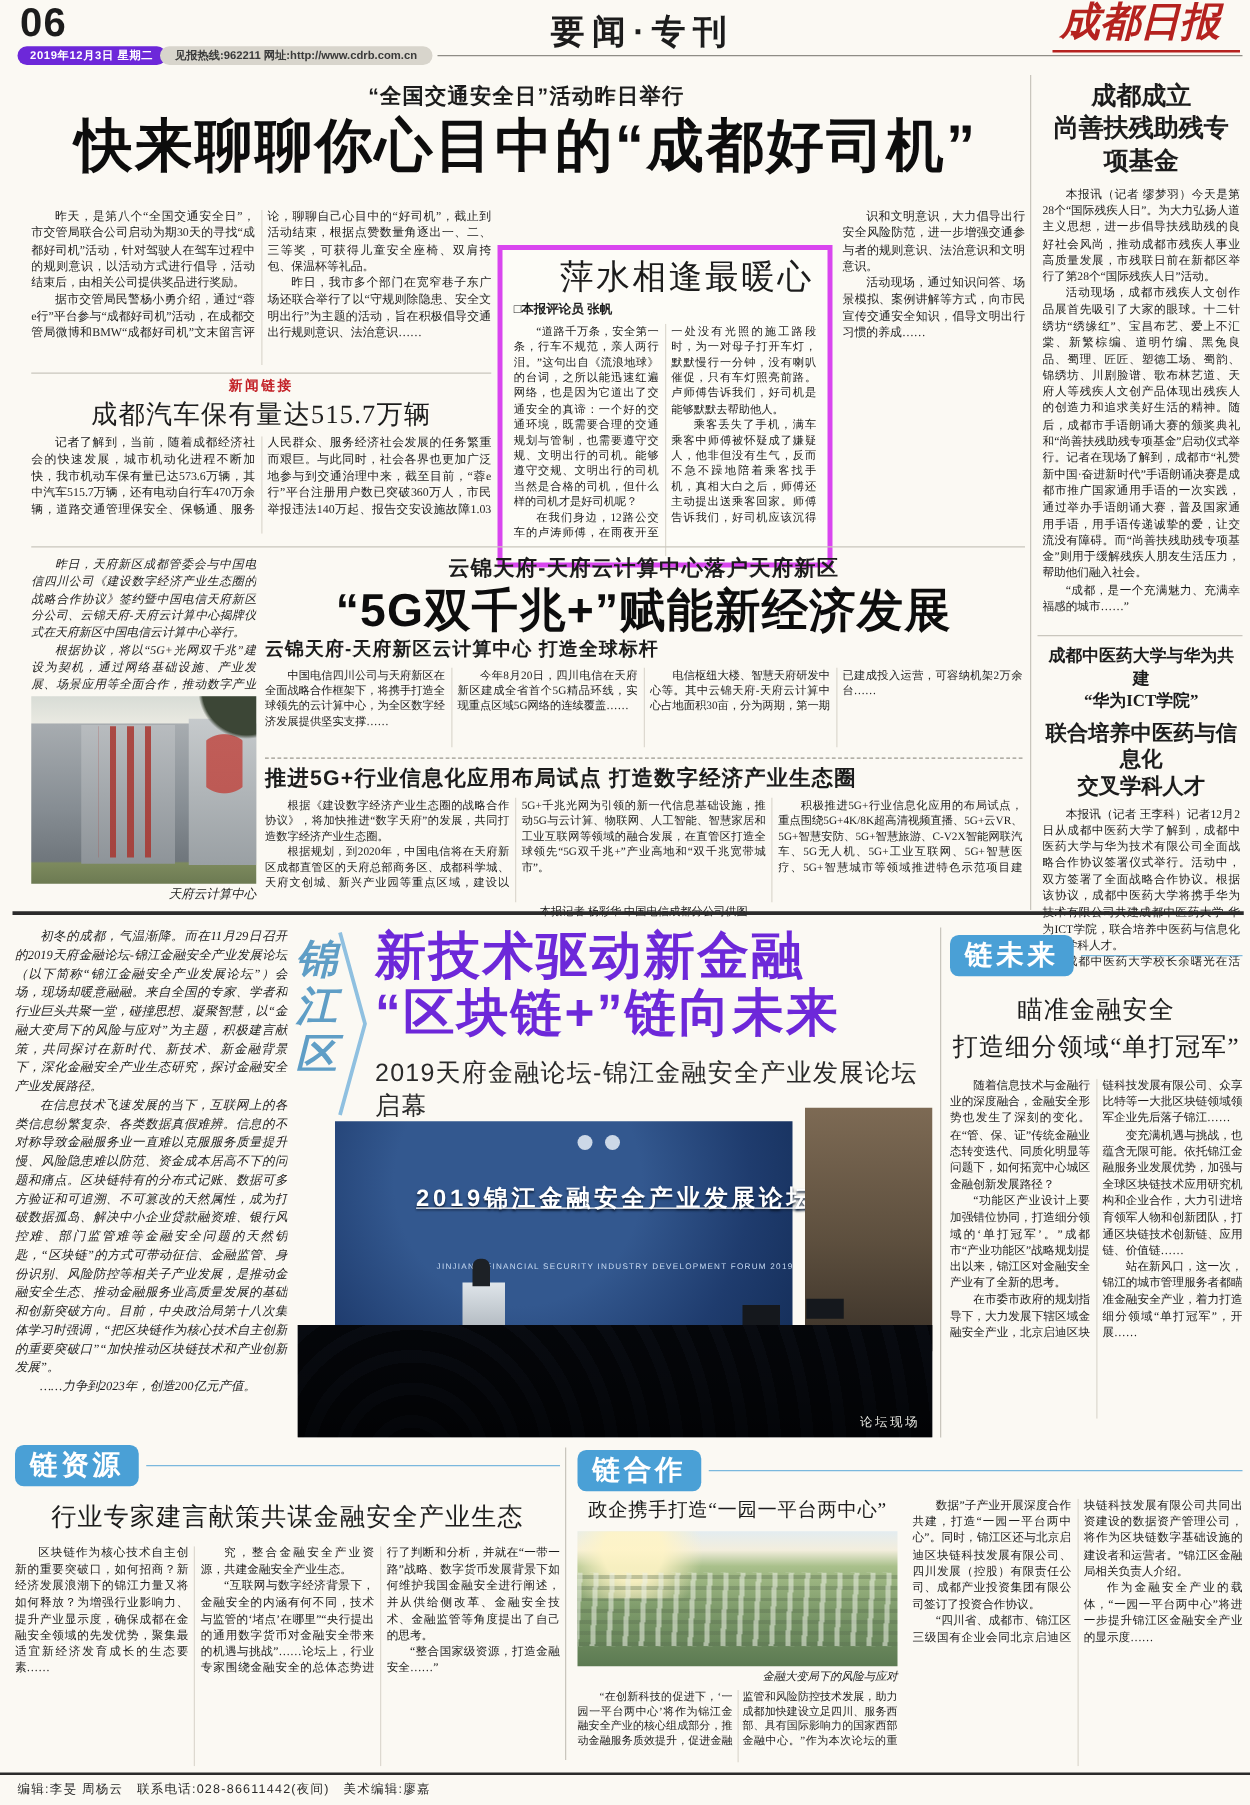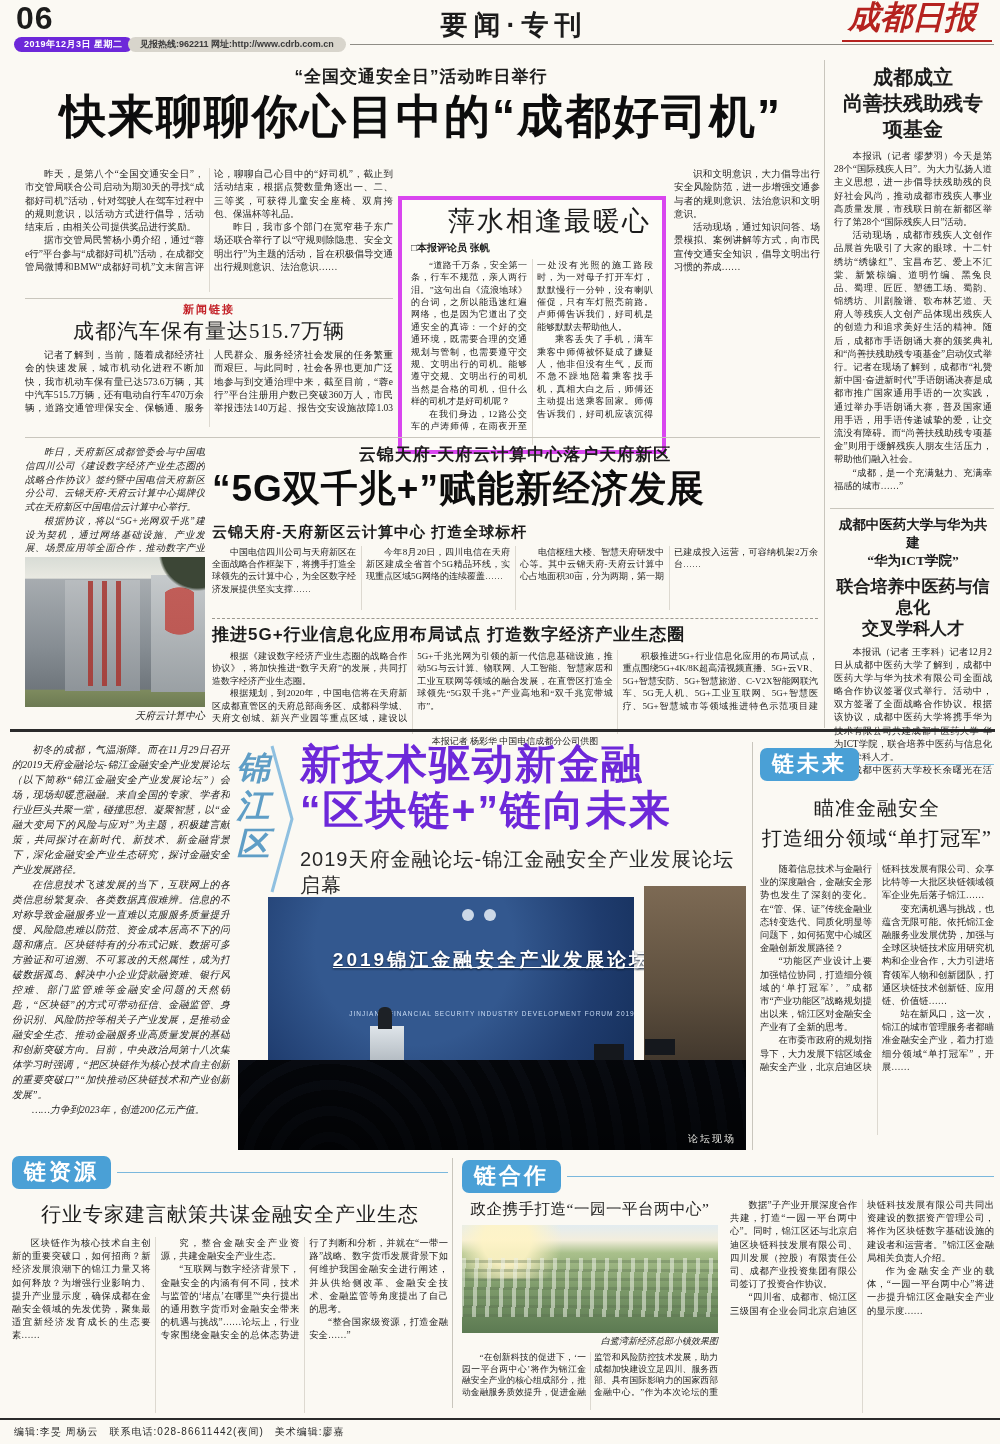--- a/index.html
+++ b/index.html
@@ -74,22 +74,22 @@
   .building-right { position:absolute; right:0; top:12%; width:30%; height:78%;
     background:linear-gradient(180deg,#c6cacc,#9aa0a4); }
   .building-banner-r { position:absolute; right:6%; top:20%; width:16%; height:40%;
     background:radial-gradient(circle at 50% 40%, #c0433c 0 60%, transparent 62%); opacity:.8; }
   .tree { position:absolute; right:-8%; top:-10%; width:40%; height:34%;
     background:radial-gradient(circle at 70% 20%, #3c4636 0 55%, transparent 60%); }
   .m-caption { text-align:right; font:italic 10px/1.4 "Liberation Serif",serif; margin-top:2px; }
 
   .m-center { left:212px; top:446px; width:606px; }
   .m-kicker { text-align:center; font:700 17px/1 "Liberation Sans",sans-serif; letter-spacing:1px; }
-  .m-headline { text-align:left; font:900 37px/1.15 "Liberation Sans",sans-serif; letter-spacing:1px; margin-top:5px; color:#0d0d0d; }
-  .m-sub1 { font:700 15px/1.2 "Liberation Sans",sans-serif; margin-top:12px; letter-spacing:1px; }
+  .m-headline { text-align:center; font:900 37px/1.15 "Liberation Sans",sans-serif; letter-spacing:1px; margin-top:5px; color:#0d0d0d; }
+  .m-sub1 { font:700 15px/1.2 "Liberation Sans",sans-serif; letter-spacing:1px; }
   .m-body1 { margin-top:5px; height:64px; font:9px/1.38 "Liberation Serif",serif; }
   .m-sub2wrap { margin-top:8px; border-top:1px dashed #9a978e; padding-top:6px; }
   .m-sub2 { font:700 17px/1.2 "Liberation Sans",sans-serif; letter-spacing:1px; }
   .m-body2 { margin-top:5px; height:84px; font:9px/1.38 "Liberation Serif",serif; }
   .m-byline { text-align:center; font:9px/1.3 "Liberation Serif",serif; margin-top:2px; }
 
   .m-right { left:834px; top:516px; width:158px; }
   .tcm-kicker { text-align:center; font:700 13.5px/1.35 "Liberation Serif",serif; }
   .tcm-h { text-align:center; font:700 17px/1.25 "Liberation Sans",sans-serif; margin-top:5px; }
   .tcm-body { margin-top:7px; height:128px; font:9.3px/1.4 "Liberation Serif",serif; }
@@ -345,21 +345,21 @@
       <span class="tab">链合作</span>
       <span class="tabline"></span>
     </div>
     <div class="cc-row">
       <div class="cc-leftcol">
         <div class="cc-head">政企携手打造“一园一平台两中心”</div>
         <div class="aerial-photo">
           <div class="aerial-glow"></div>
           <div class="aerial-blocks"></div>
         </div>
-        <div class="cc-caption">白鹭湾新经济总部小镇效果图</div>
+        <div class="cc-caption">金融大变局下的风险与应对</div>
         <div class="cc-under bodytxt">
             <p>“在创新科技的促进下，‘一园一平台两中心’将作为锦江金融安全产业的核心组成部分，推动金融服务质效提升，促进金融监管和风险防控技术发展，助力成都加快建设立足四川、服务西部、具有国际影响力的国家西部金融中心。”作为本次论坛的重磅，“一园一平台两中心”一经亮相，便聚焦了全场的闪光灯。</p>
           </div>
       </div>
       <div class="cc-rightcol cols2 clip bodytxt">
           <p>数据”子产业开展深度合作共建，打造“一园一平台两中心”。同时，锦江区还与北京启迪区块链科技发展有限公司、四川发展（控股）有限责任公司、成都产业投资集团有限公司签订了投资合作协议。</p>
           <p>“四川省、成都市、锦江区三级国有企业会同北京启迪区块链科技发展有限公司共同出资建设的数据资产管理公司，将作为区块链数字基础设施的建设者和运营者。”锦江区金融局相关负责人介绍。</p>
           <p>作为金融安全产业的载体，“一园一平台两中心”将进一步提升锦江区金融安全产业的显示度……</p>
         </div>
     </div>

